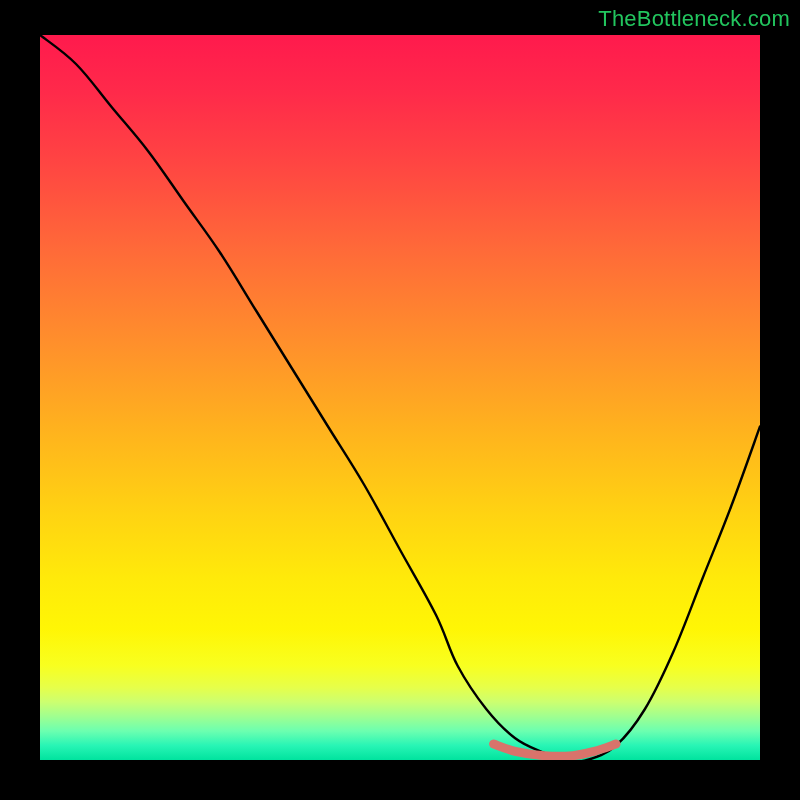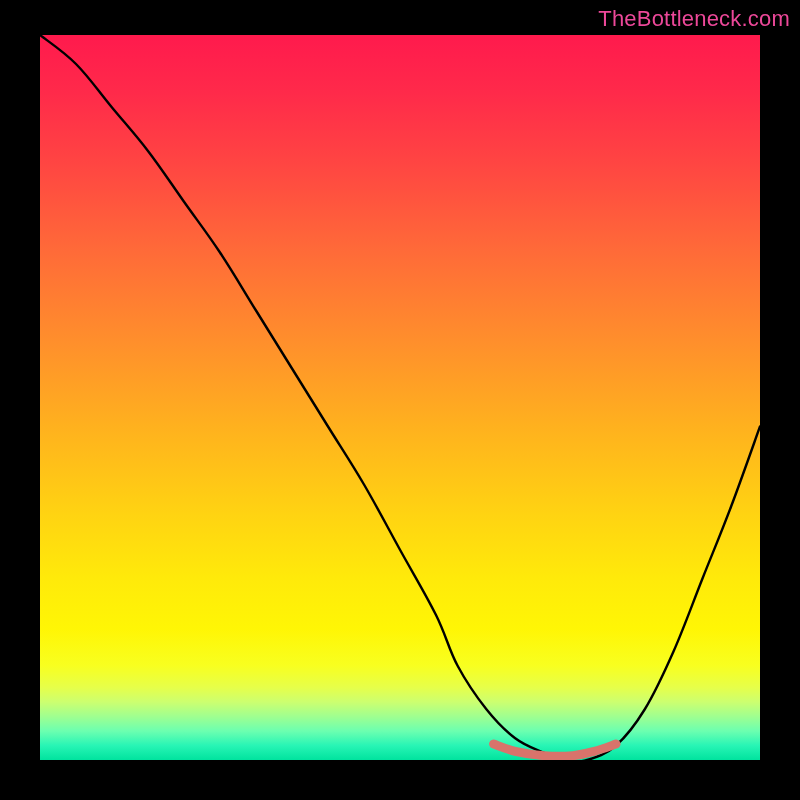--- a/index.html
+++ b/index.html
@@ -14,21 +14,21 @@
   .frame {
     position: relative;
     width: 800px;
     height: 800px;
     background: #000;
   }
   .watermark {
     position: absolute;
     top: 6px;
     right: 10px;
-    color: #ec4899;
+    color: #22c55e;
     font-size: 22px;
     font-weight: 500;
     letter-spacing: 0.2px;
     user-select: none;
   }
   .plot {
     position: absolute;
     left: 40px;
     top: 35px;
     width: 720px;

